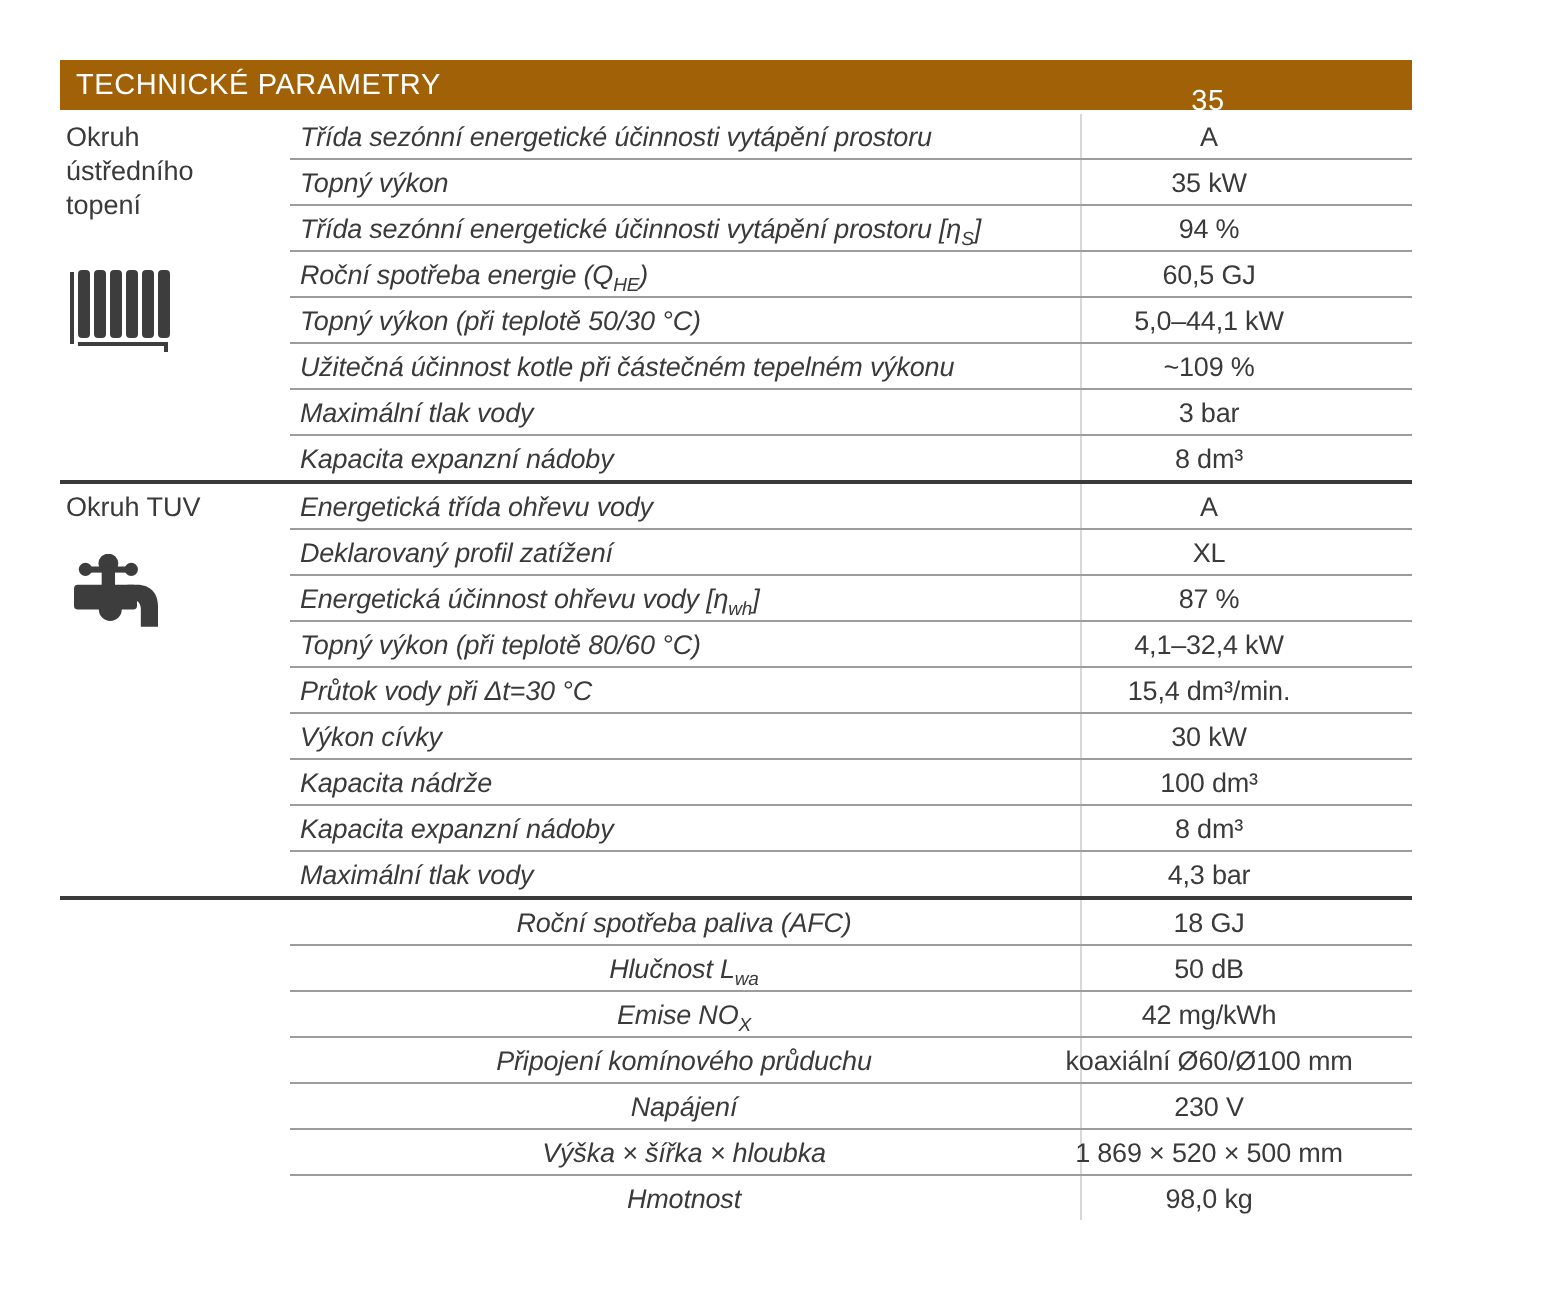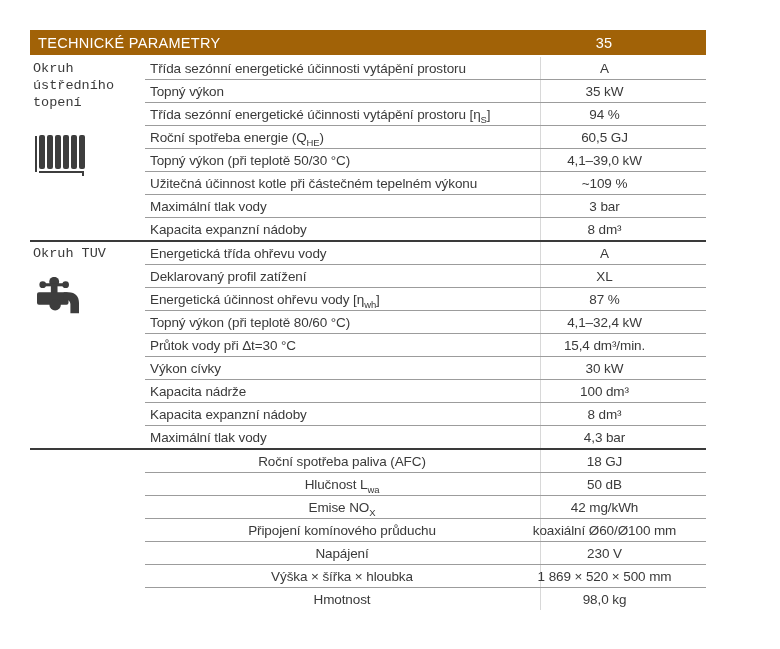--- a/index.html
+++ b/index.html
@@ -12,40 +12,40 @@
   }
   .spec-table { position:absolute; left:30px; top:30px; width:676px; }
 
   
   .header-bar {
     position:relative; height:25px; background:#a16207; color:#ffffff;
     display:flex; align-items:center; padding-left:8px;
     font-size:14.5px; letter-spacing:.3px; margin-bottom:2px;
   }
   .header-bar .model {
-    position:absolute; left:510px; top:0; height:100%; width:166px;
+    position:absolute; left:510px; top:8px; height:100%; width:166px;
     padding-right:38px; display:flex; align-items:center; justify-content:center;
   }
 
   
   .section { display:flex; border-bottom:2px solid #3a3a3a; }
   .sections .section:last-child { border-bottom:none;text-align:center; }
 
   .label-col { width:115px; padding:3px 2px 0 3px; font-size:13.5px; line-height:1.26; }
-  .section-label { max-width:82px;font-family:Liberation Mono, monospace; }
+  .section-label { max-width:82px; }
   .icon-slot { margin-top:24px; margin-left:2px; }
   .sections .section:nth-child(2) .icon-slot { margin-top:15px; margin-left:4px; }
 
   .rows { flex:1; display:flex; flex-direction:column; }
   .row { display:flex; align-items:stretch; border-bottom:1px solid #9c9c9c; min-height:21.5px; }
   .row:last-child { border-bottom:none; }
 
   .name {
     flex:1; padding:3px 6px 2px 5px;
-    font-size:13.5px; line-height:1.26; letter-spacing:-.1px;
+    font-size:13.5px; line-height:1.26; letter-spacing:-.1px;font-style:italic;
   }
   .value {
     width:166px; border-left:1px solid #d8d8d8;
     display:flex; align-items:center; justify-content:center;
     padding-right:38px; white-space:nowrap;
     font-size:13.5px; letter-spacing:-.1px;
   }
   sub { font-size:9.5px; line-height:0; }
   .icon-svg { display:block; fill:#3d3d3d; }
 </style>
@@ -92,21 +92,21 @@
     <div class="value">94 %</div>
   </div>
 
   <div class="row">
     <div class="name"><span>Roční spotřeba energie (Q</span><sub>HE</sub><span>)</span></div>
     <div class="value">60,5 GJ</div>
   </div>
 
   <div class="row">
     <div class="name"><span>Topný výkon (při teplotě 50/30 °C)</span></div>
-    <div class="value">4,1–39,0 kW</div>
+    <div class="value">5,0–44,1 kW</div>
   </div>
 
   <div class="row">
     <div class="name"><span>Užitečná účinnost kotle při částečném tepelném výkonu</span><br></div>
     <div class="value">~109 %</div>
   </div>
 
   <div class="row">
     <div class="name"><span>Maximální tlak vody</span></div>
     <div class="value">3 bar</div>

